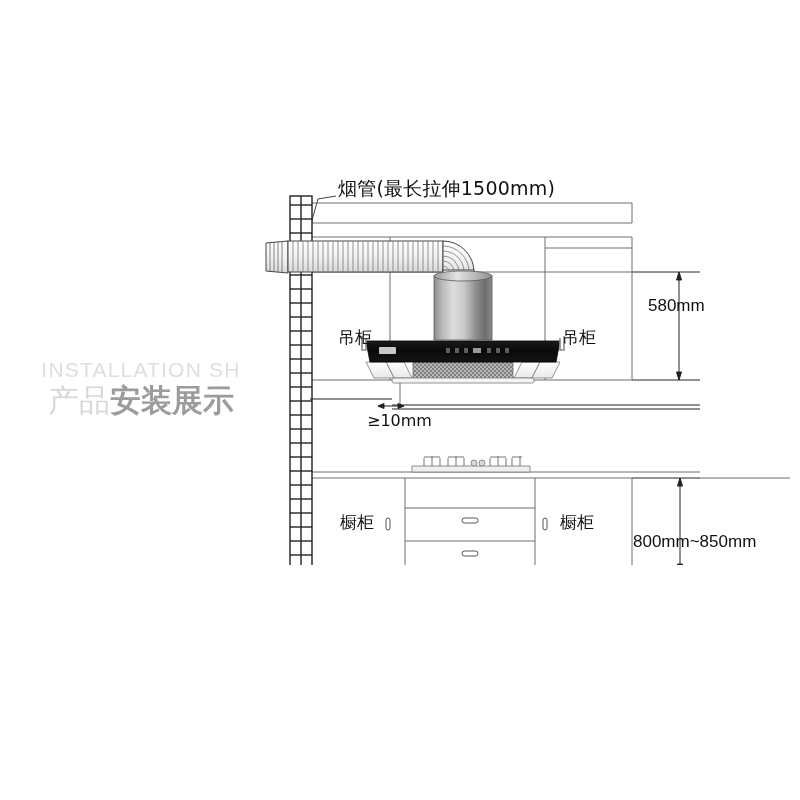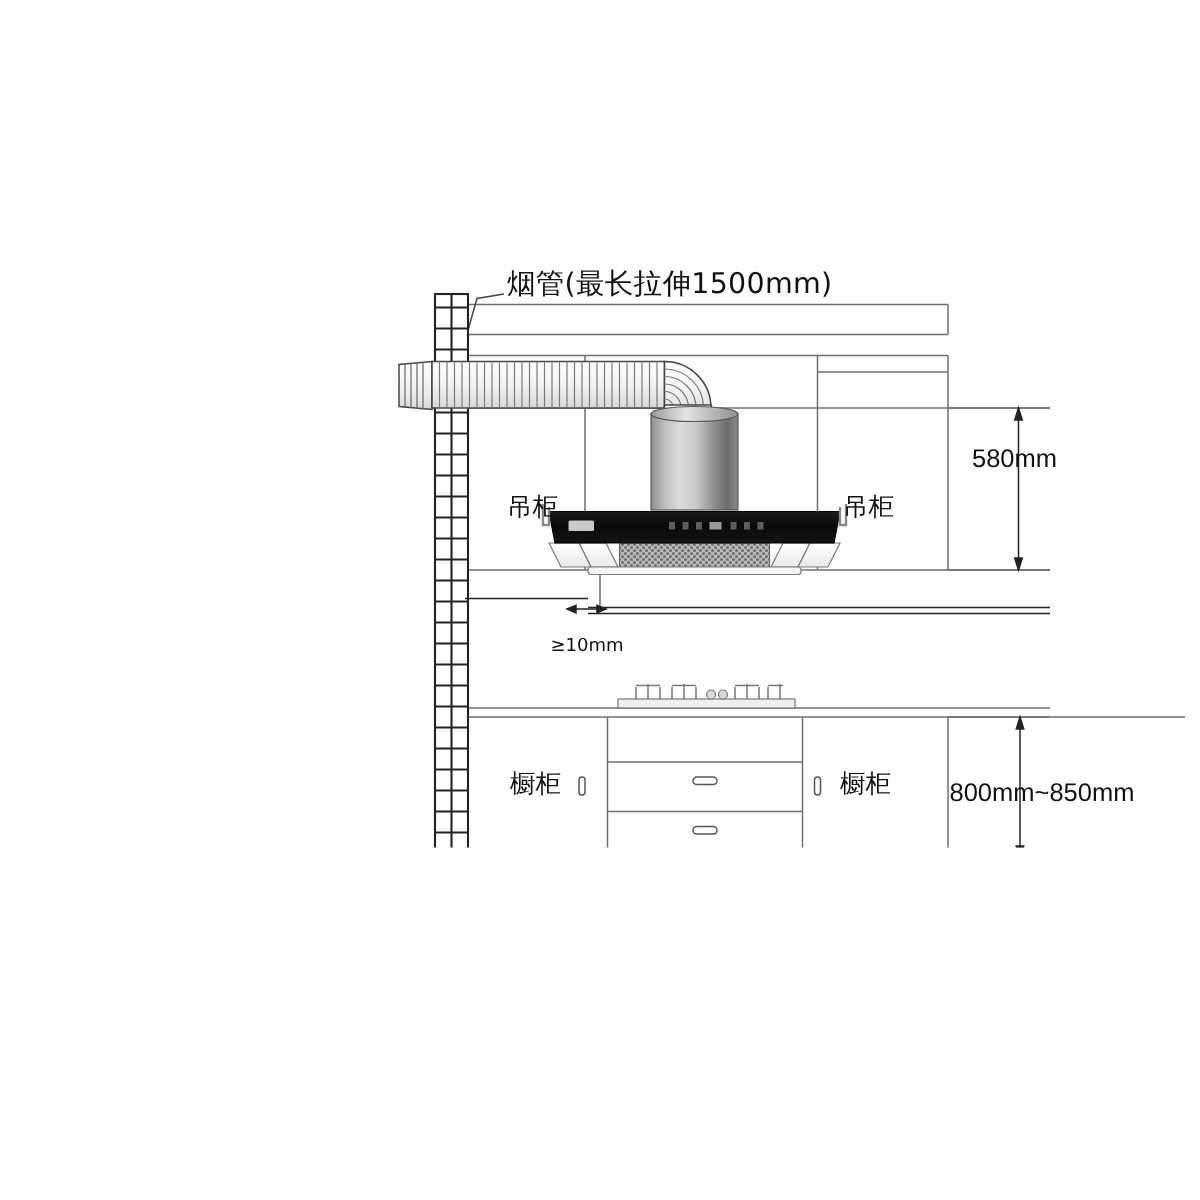--- a/index.html
+++ b/index.html
@@ -3,22 +3,22 @@
 <meta charset="utf-8">
 <style>
   html,body{margin:0;padding:0;background:#fff;}
   body{width:800px;height:800px;font-family:"Liberation Sans","DejaVu Sans",sans-serif;}
   #stage{position:relative;width:800px;height:565px;overflow:hidden;background:#fff;text-align:center;}
   svg{display:block;}
   .lbl{position:absolute;color:#111;white-space:nowrap;}
   .cn{font-family:"DejaVu Sans","Liberation Sans",sans-serif;}
   #title{left:338px;top:176px;font-size:19px;letter-spacing:.2px;}
   #dim580{left:648px;top:296px;font-size:17px;}
-  #dim800{left:633px;top:519px;font-size:17px;}
-  #gap10{left:367px;top:423px;font-size:12px;}
+  #dim800{left:633px;top:532px;font-size:17px;}
+  #gap10{left:367px;top:411px;font-size:16px;}
   #hc-l{left:338px;top:326px;font-size:17px;}
   #hc-r{left:562px;top:326px;font-size:17px;}
   #bc-l{left:340px;top:511px;font-size:17px;}
   #bc-r{left:560px;top:511px;font-size:17px;}
   #wm{position:absolute;left:26px;top:358px;width:230px;pointer-events:none;}
   #wm .en{font-size:21px;color:#dedede;letter-spacing:1.2px;line-height:24px;white-space:nowrap;}
   #wm .cnrow{font-size:31px;line-height:34px;white-space:nowrap;margin-top:1px;}
   #wm .c1{color:#d8d8d8;}
   #wm .c2{color:#9c9c9c;font-weight:bold;}
 </style>
@@ -295,14 +295,18 @@
 
   <div class="lbl cn" id="title">烟管(最长拉伸1500mm)</div>
   <div class="lbl" id="dim580">580mm</div>
   <div class="lbl" id="dim800">800mm~850mm</div>
   <div class="lbl cn" id="gap10">≥10mm</div>
   <div class="lbl cn" id="hc-l">吊柜</div>
   <div class="lbl cn" id="hc-r">吊柜</div>
   <div class="lbl cn" id="bc-l">橱柜</div>
   <div class="lbl cn" id="bc-r">橱柜</div>
 
+  <div id="wm">
+    <div class="en">INSTALLATION SH</div>
+    <div class="cnrow cn"><span class="c1">产品</span><span class="c2">安装展示</span></div>
+  </div>
 
 </div>
 
 </body></html>

